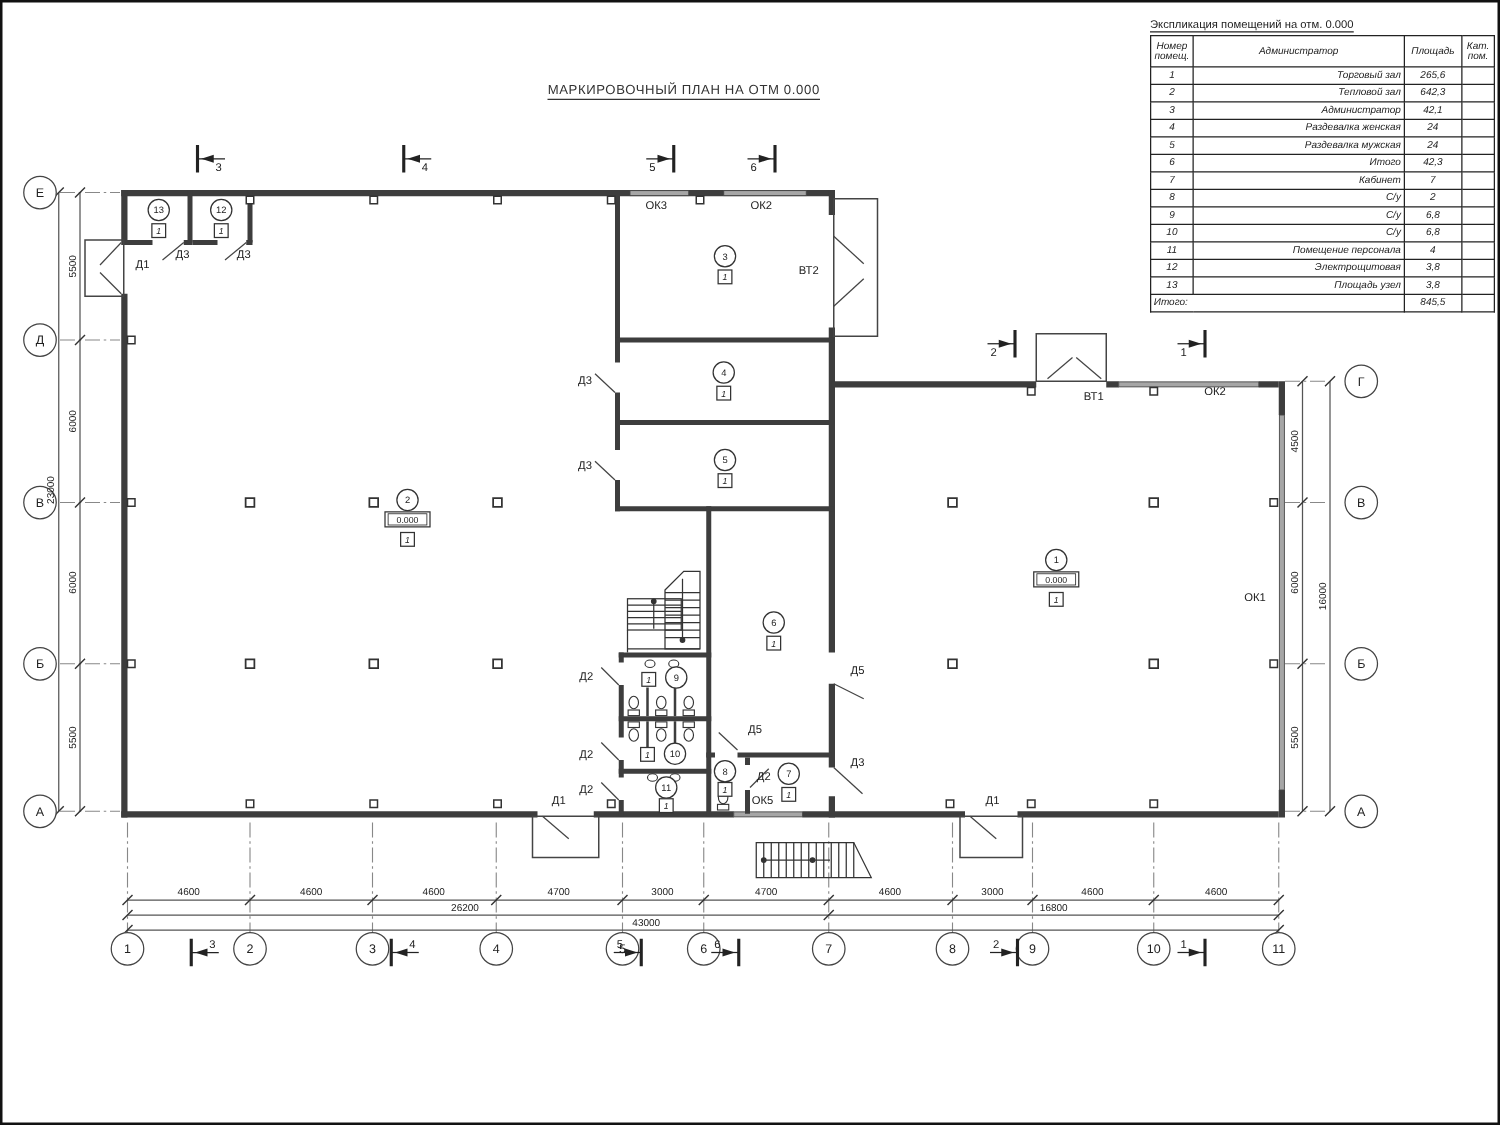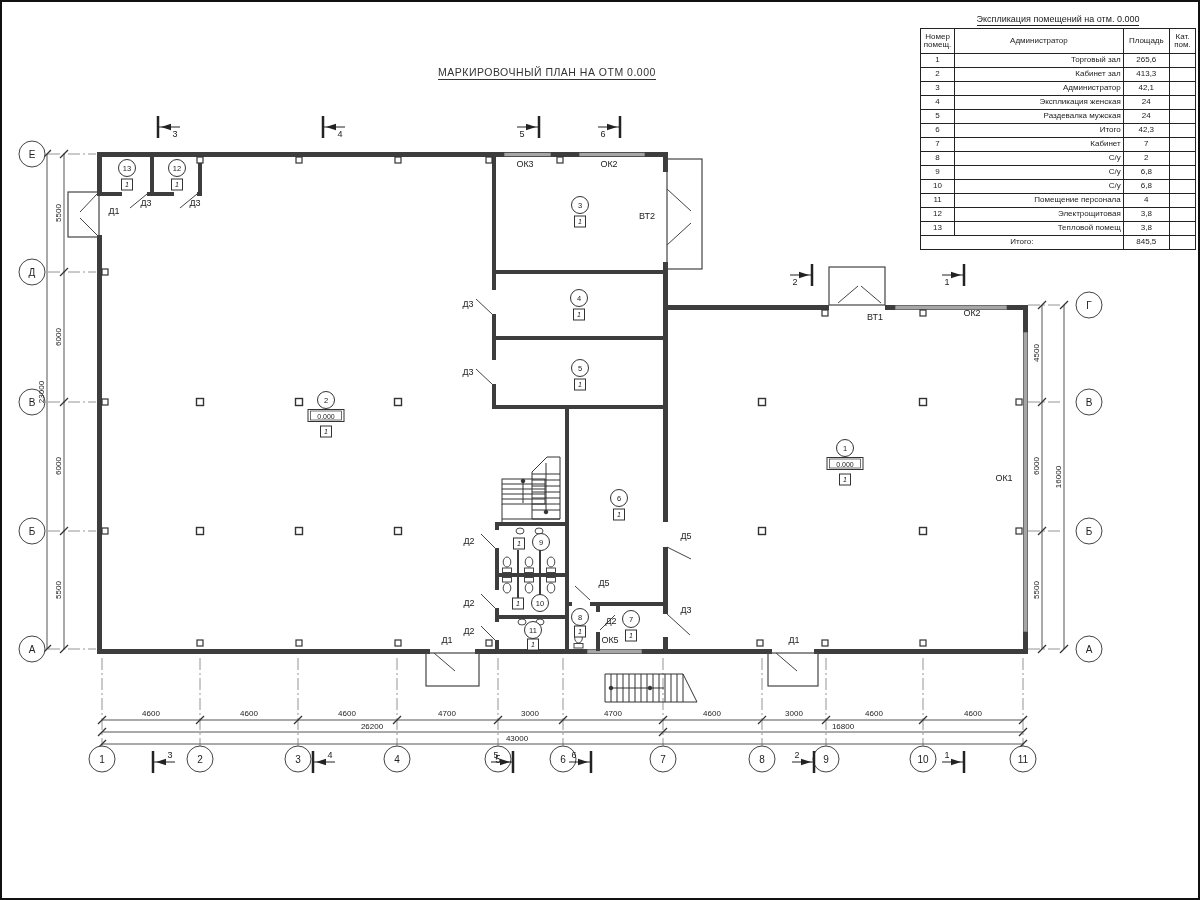--- a/index.html
+++ b/index.html
@@ -4,28 +4,28 @@
 <style>
   html,body{margin:0;padding:0;background:#e8e8e8;}
   #sheet{position:relative;width:1200px;height:900px;background:#fff;overflow:hidden;
          border:2px solid #111;box-sizing:border-box;
          font-family:"Liberation Sans",sans-serif;color:#222;}
   #plan-svg{position:absolute;left:0;top:0;}
   #plan-title{position:absolute;left:395px;top:64px;width:300px;text-align:center;font-size:10.5px;
               letter-spacing:.5px;color:#333;}
   #plan-title span{border-bottom:1px solid #333;padding-bottom:1px;}
   #expl{position:absolute;left:918px;top:12px;width:276px;}
-  #expl-title{text-align:center;font-size:9px;margin-bottom:4px;color:#222;}
+  #expl-title{font-size:9px;margin-bottom:4px;color:#222;}
   #expl-title span{border-bottom:1px solid #222;padding-bottom:1px;}
   table.expl{border-collapse:collapse;width:100%;table-layout:fixed;}
   table.expl th,table.expl td{border:1px solid #222;font-size:8px;font-weight:normal;
-      padding:0 2px;height:13px;line-height:1.05;overflow:hidden;white-space:nowrap;}
+      padding:0 2px;height:13px;line-height:1.05;overflow:hidden;white-space:nowrap;font-style:italic;}
   table.expl th{text-align:center;height:24px;}
   table.expl{border:1.5px solid #111;}
-  td.c{text-align:center;} td.l{text-align:right;padding-left:4px;} td.r{text-align:center;padding-right:4px;}
+  td.c{text-align:center;} td.l{text-align:right;padding-left:4px;} td.r{text-align:left;padding-right:4px;}
   .svgtext{font-family:"Liberation Sans",sans-serif;}
 </style>
 </head>
 <body>
 
 <div id="sheet">
 
   <div id="plan-title"><span>МАРКИРОВОЧНЫЙ ПЛАН НА ОТМ 0.000</span></div>
 
   <svg id="plan-svg" width="1200" height="900" viewBox="0 0 1200 900">
@@ -547,33 +547,33 @@
       </thead>
       <tbody id="expl-body">
           <tr>
             <td class="c">1</td>
             <td class="l">Торговый зал</td>
             <td class="c">265,6</td>
             <td class="c"></td>
           </tr>
           <tr>
             <td class="c">2</td>
-            <td class="l">Кабинет зал</td>
-            <td class="c">413,3</td>
+            <td class="l">Тепловой зал</td>
+            <td class="c">642,3</td>
             <td class="c"></td>
           </tr>
           <tr>
             <td class="c">3</td>
             <td class="l">Администратор</td>
             <td class="c">42,1</td>
             <td class="c"></td>
           </tr>
           <tr>
             <td class="c">4</td>
-            <td class="l">Экспликация женская</td>
+            <td class="l">Раздевалка женская</td>
             <td class="c">24</td>
             <td class="c"></td>
           </tr>
           <tr>
             <td class="c">5</td>
             <td class="l">Раздевалка мужская</td>
             <td class="c">24</td>
             <td class="c"></td>
           </tr>
           <tr>
@@ -613,21 +613,21 @@
             <td class="c"></td>
           </tr>
           <tr>
             <td class="c">12</td>
             <td class="l">Электрощитовая</td>
             <td class="c">3,8</td>
             <td class="c"></td>
           </tr>
           <tr>
             <td class="c">13</td>
-            <td class="l">Тепловой помещ</td>
+            <td class="l">Площадь узел</td>
             <td class="c">3,8</td>
             <td class="c"></td>
           </tr>
         </tbody>
       <tfoot>
         <tr>
           <td colspan="2" class="r">Итого:</td>
           <td class="c">845,5</td>
           <td></td>
         </tr>

